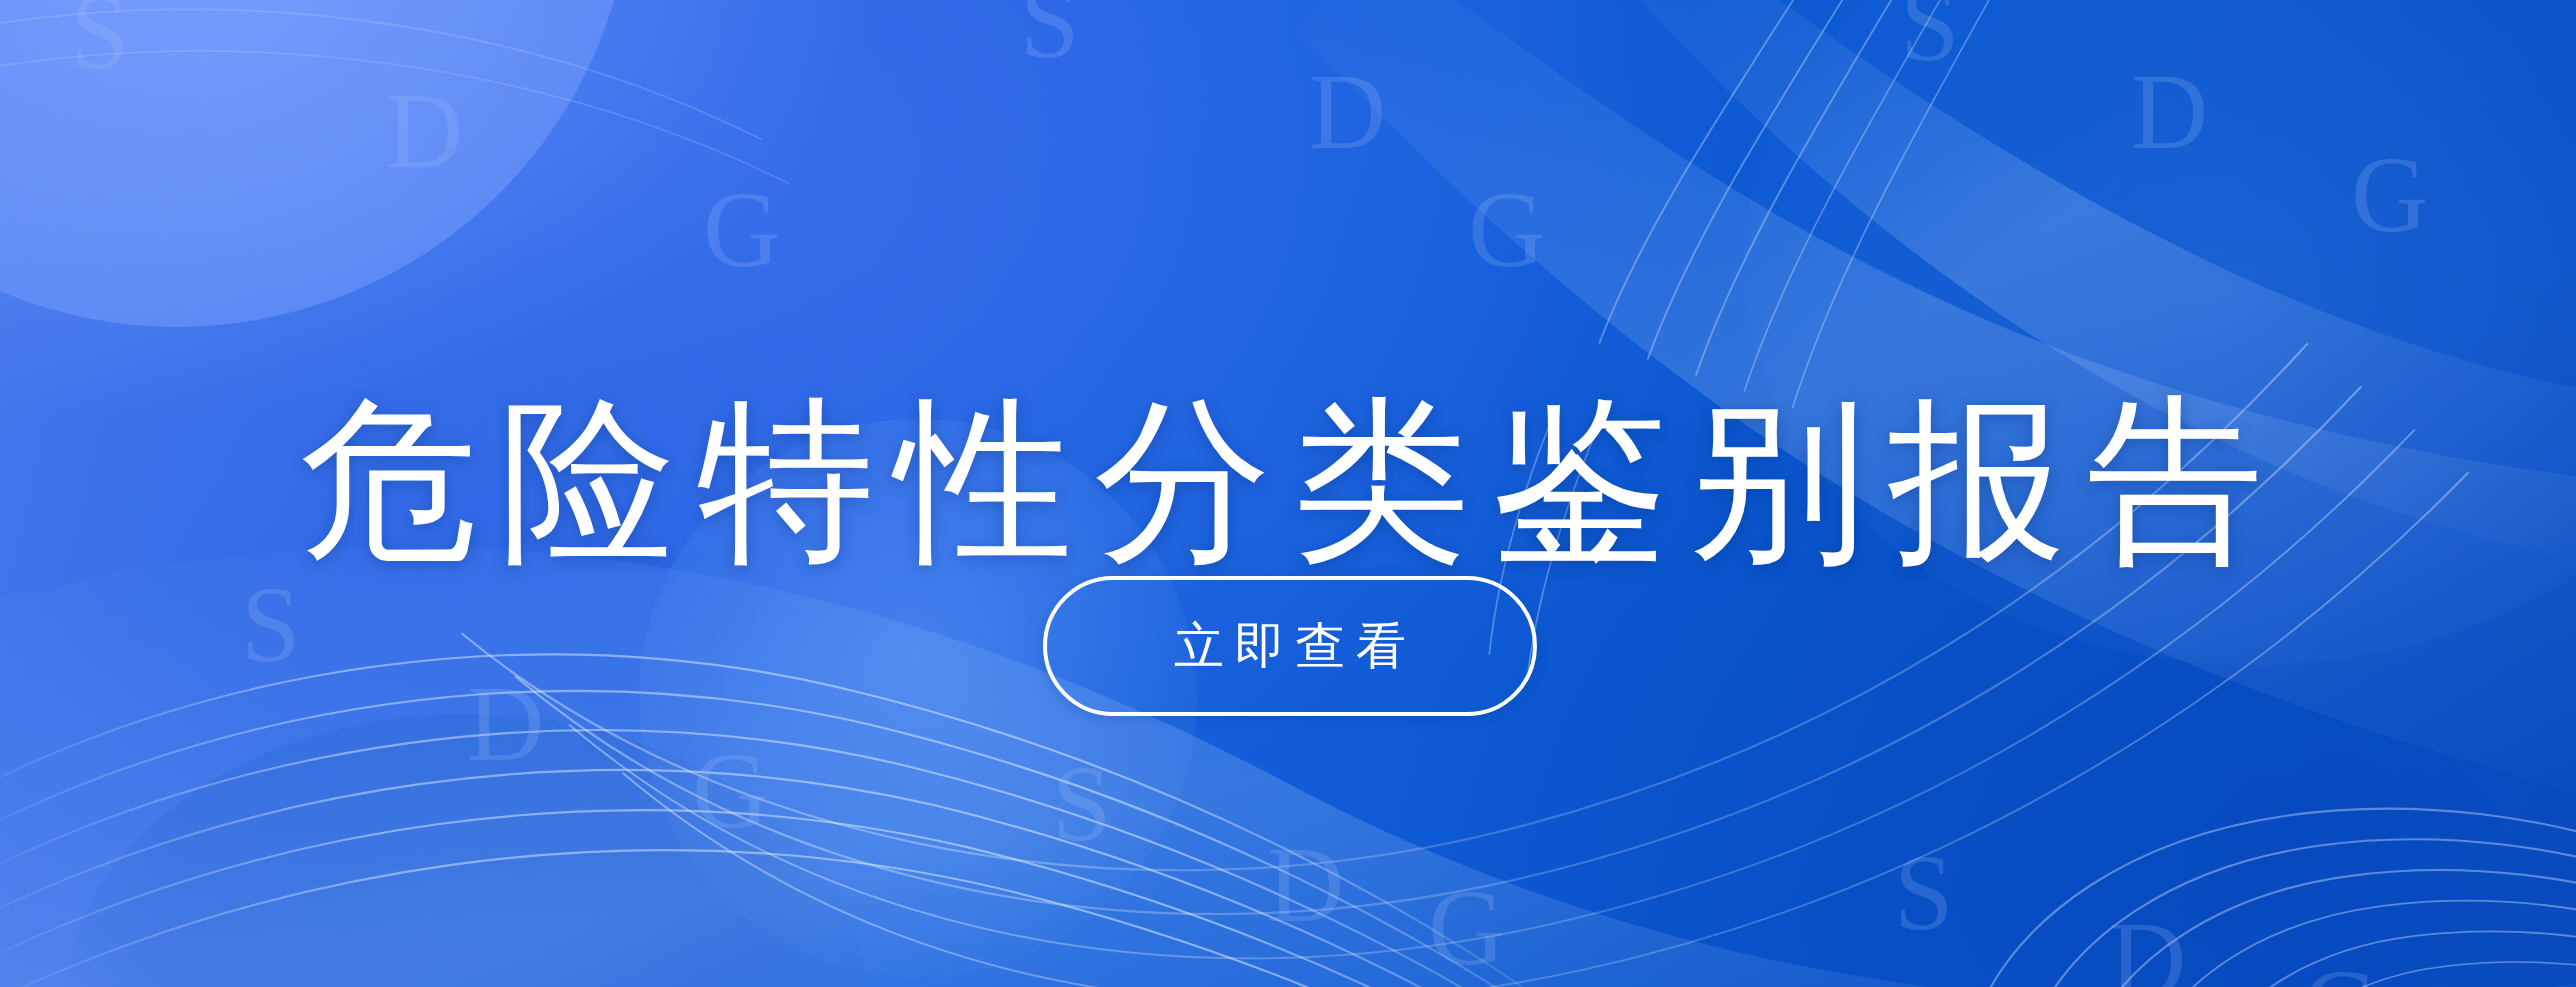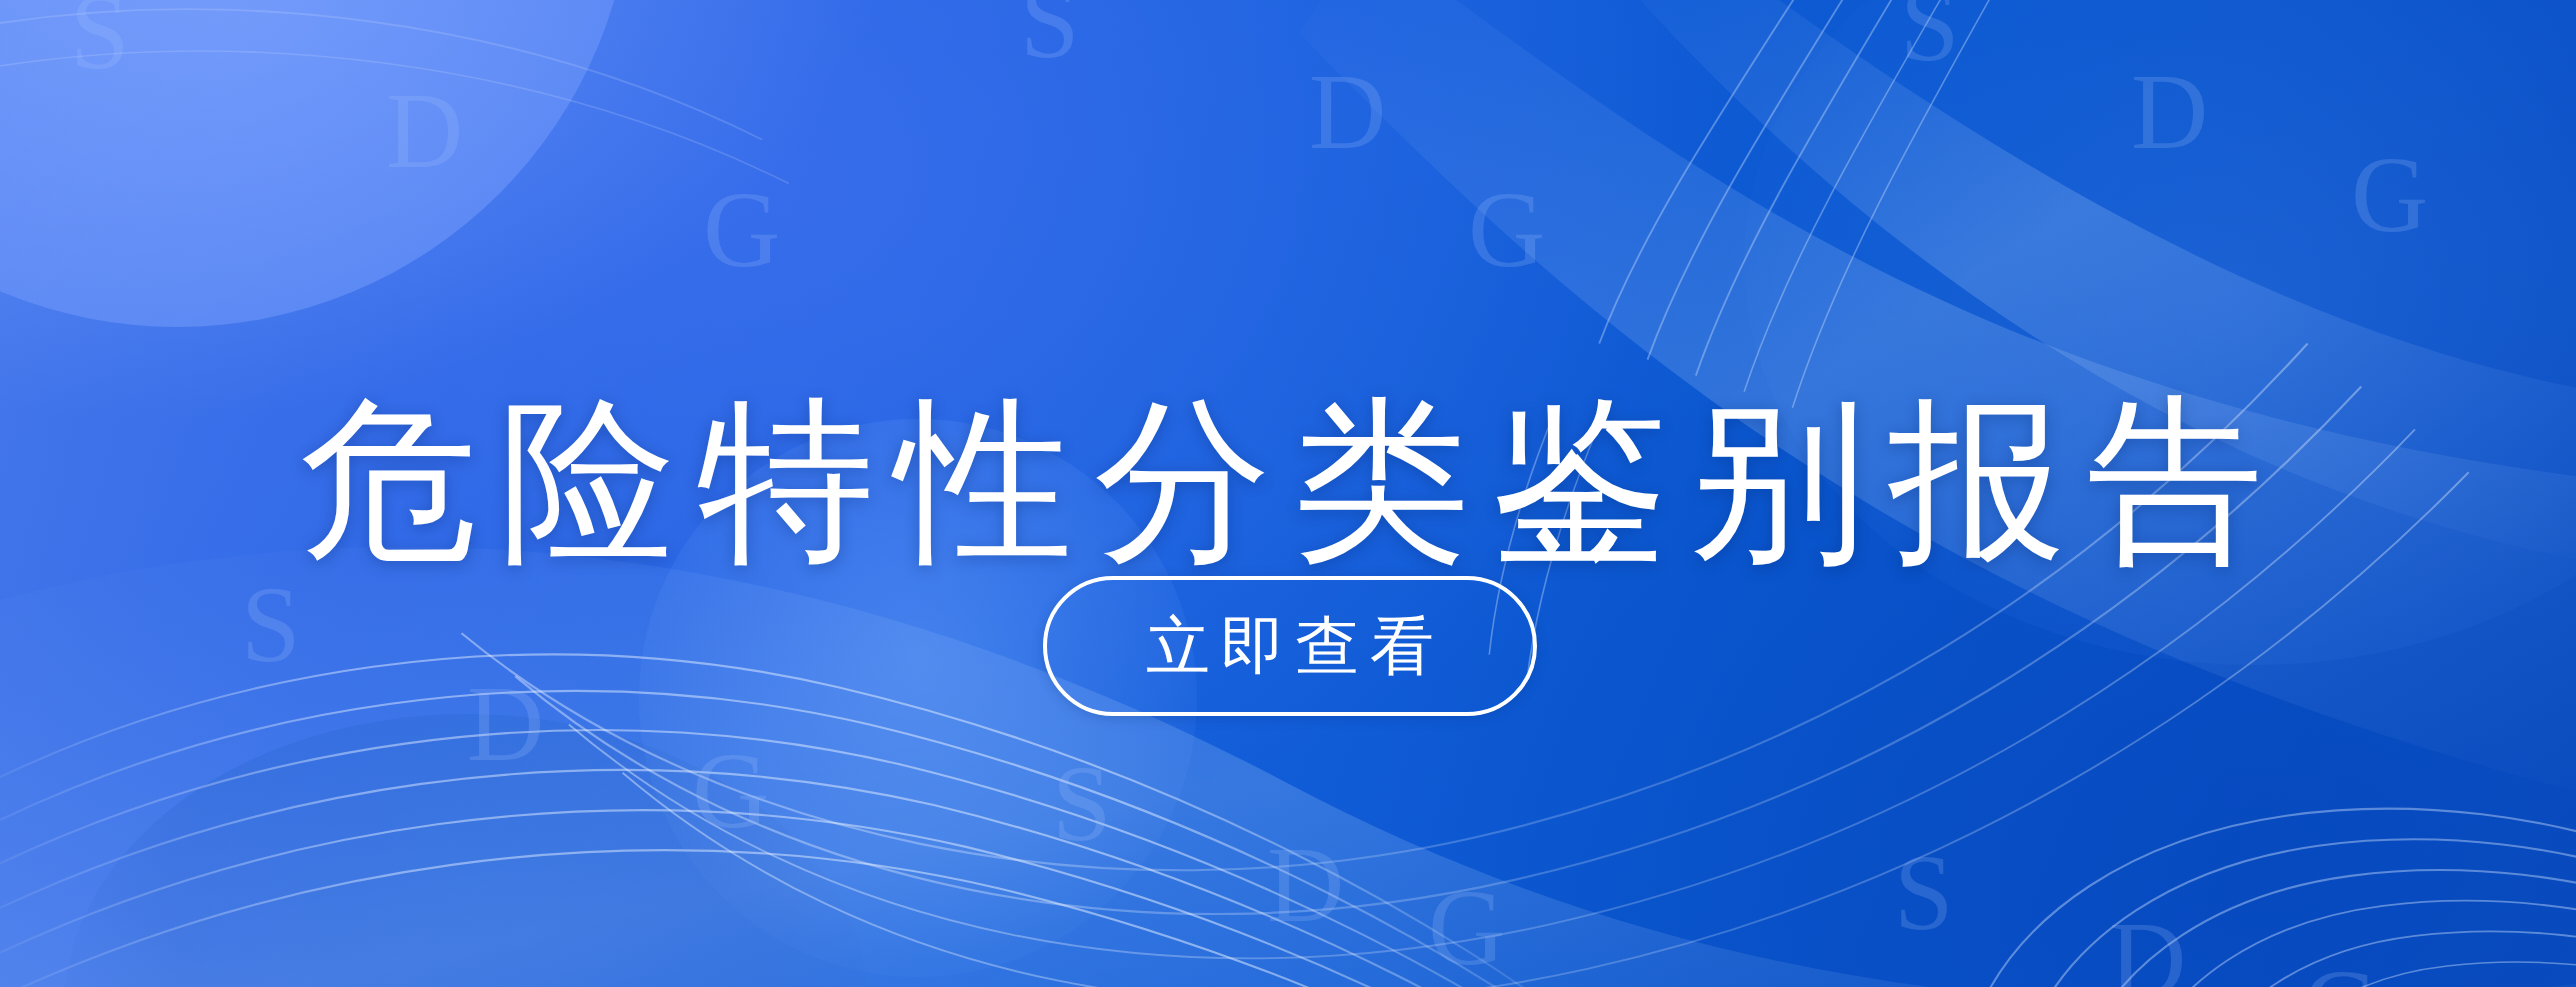--- a/index.html
+++ b/index.html
@@ -80,21 +80,21 @@
     border-radius:70px;
     display:flex;
     align-items:center;
     justify-content:center;
     cursor:pointer;
     background:transparent;
     box-shadow:0 2.1px 11.8px rgba(3,40,110,0.22);
   }
   #cta-label{
     color:#ffffff;
-    font-size:64px;
+    font-size:50px;
     letter-spacing:10.7px;
     text-indent:10.7px;
     font-weight:500;
     white-space:nowrap;
     line-height:1;
   }
 </style>
 </head>
 <body>
 

